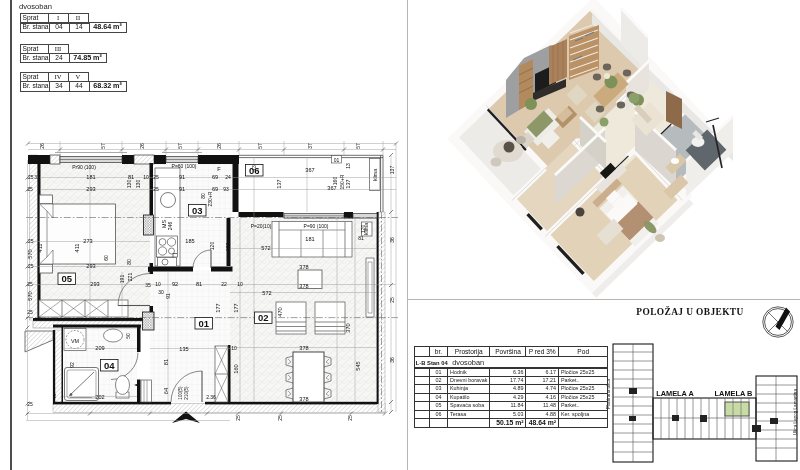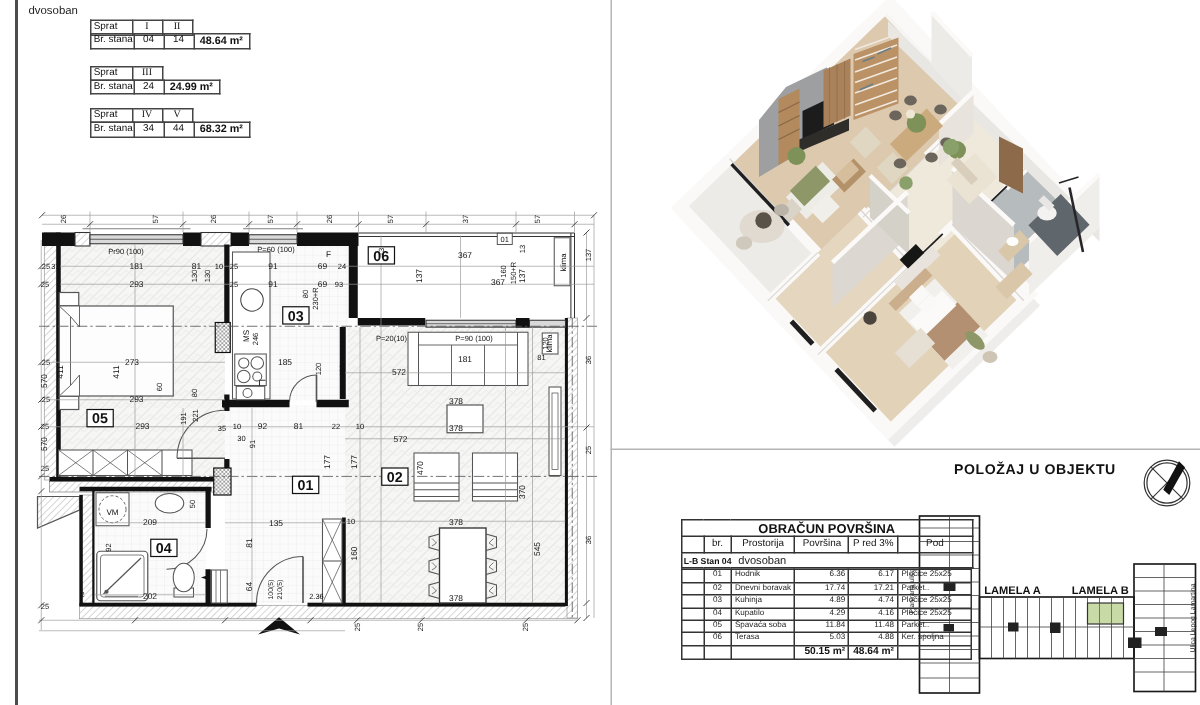--- a/index.html
+++ b/index.html
@@ -1,18 +1,18 @@
 <!DOCTYPE html>
 <html><head>
 <meta charset="utf-8">
 <style>
   html,body{margin:0;padding:0;}
   body{width:800px;height:470px;background:#ffffff;font-family:"Liberation Sans", sans-serif;position:relative;overflow:hidden;}
   .abs{position:absolute;}
-  table{border-collapse:collapse;margin-left:40px;}
+  table{border-collapse:collapse;}
   .st td{border:0.8px solid #444;font-size:6.6px;color:#111;padding:0;height:8.6px;line-height:8.6px;white-space:nowrap;overflow:hidden;}
   .st .lab{padding-left:1.5px;text-align:left;}
   .st .c{text-align:center;}
   .rn{font-family:"Liberation Serif",serif;}
   .st .m2{font-weight:bold;text-align:center;font-size:7.2px;}
 </style>
 </head>
 <body>
 
 <div class="abs" style="left:9.5px;top:0;width:2.5px;height:470px;background:#4d4d4d;"></div>
@@ -49,21 +49,21 @@
         <td class="lab" style="width:25px;">Sprat</td>
         <td class="c rn" style="width:19px;">III</td>
       </tr>
 </tbody>
   </table>
 <table class="st abs" style="left:20px;top:52.9px;">
 <tbody>
       <tr>
         <td class="lab" style="width:25px;">Br. stana</td>
         <td class="c" style="width:19px;">24</td>
-        <td class="m2" style="width:36px;">24.99 m²</td>
+        <td class="m2" style="width:36px;">74.85 m²</td>
       </tr>
 </tbody>
   </table>
 
 <table class="st abs" style="left:20px;top:71.7px;">
 <tbody>
       <tr>
         <td class="lab" style="width:25px;">Sprat</td>
         <td class="c rn" style="width:19px;">IV</td>
         <td class="c rn" style="width:19px;">V</td>
@@ -781,23 +781,20 @@
 <table style="width:193.7px;table-layout:fixed;border-collapse:collapse;">
   <colgroup>
         <col style="width:15px">
         <col style="width:18.2px">
         <col style="width:42.5px">
         <col style="width:36px">
         <col style="width:32.5px">
         <col style="width:49.5px">
       </colgroup>
   <tbody>
-        <tr>
-          <td colspan="6" style="border:1px solid #333;height:8.6px;text-align:center;font-weight:bold;font-size:8.6px;line-height:8.8px;color:#111;">OBRAČUN POVRŠINA</td>
-        </tr>
   <tr style="height:7.6px;font-size:6.6px;line-height:7.6px;color:#111;white-space:nowrap;">
     <td style="border:0.8px solid #333;"></td>
     <td style="border:0.8px solid #333;text-align:center;">br.</td>
     <td style="border:0.8px solid #333;text-align:center;">Prostorija</td>
     <td style="border:0.8px solid #333;text-align:center;">Površina</td>
     <td style="border:0.8px solid #333;text-align:center;">P red 3%</td>
     <td style="border:0.8px solid #333;text-align:center;">Pod</td>
   </tr>
   <tr style="height:6.4px;">
     <td colspan="6" style="border:0.8px solid #333;padding:0 1px;white-space:nowrap;overflow:hidden;line-height:6.4px;"><span style="font-size:5.8px;font-weight:bold;color:#111;">L-B Stan 04</span> <span style="font-size:7.4px;color:#222;">dvosoban</span></td>
@@ -867,13 +864,13 @@
           <td style="border:0.6px solid #333;"></td>
           <td style="border:0.6px solid #333;"></td>
           <td style="border:0.6px solid #333;text-align:right;padding-right:2px;">50.15 m²</td>
           <td style="border:0.6px solid #333;text-align:right;padding-right:2px;">48.64 m²</td>
           <td style="border:0.6px solid #333;"></td>
         </tr>
 </tbody>
     </table>
 </div>
 
-<div class="abs" style="left:610px;top:306.5px;width:160px;text-align:center;font-weight:bold;font-size:9.4px;letter-spacing:0.4px;color:#111;">POLOŽAJ U OBJEKTU</div>
+<div class="abs" style="left:610px;top:306.5px;width:160px;text-align:center;font-weight:bold;font-size:9.4px;letter-spacing:0.4px;color:#111;font-family:Liberation Serif, serif;">POLOŽAJ U OBJEKTU</div>
 
 </body></html>

